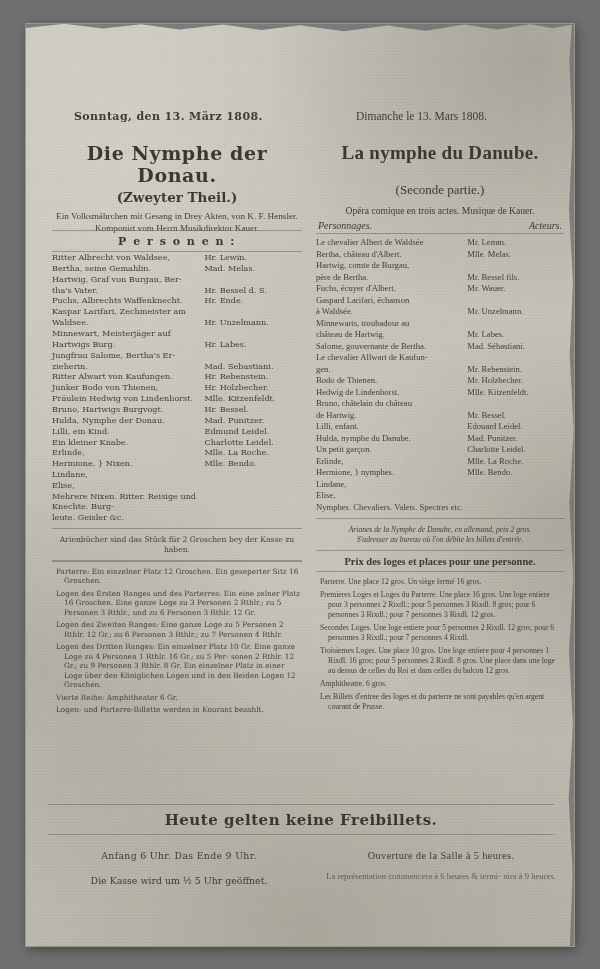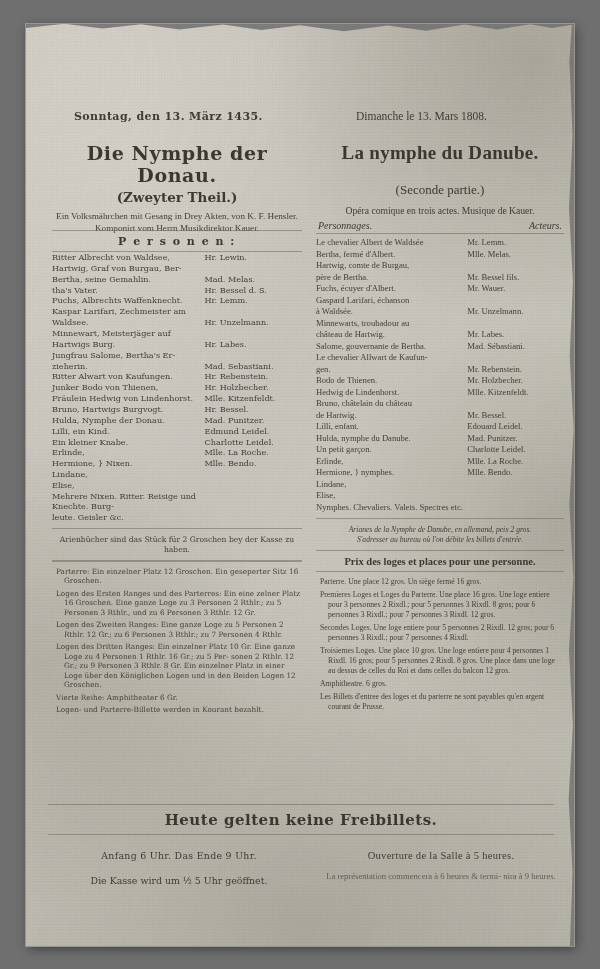--- a/index.html
+++ b/index.html
@@ -102,21 +102,21 @@
 </head>
 <body>
 
 <div class="page">
   <div class="torn-top"></div>
   <div class="torn-right"></div>
 
   <div class="content ink">
 
     <div class="datebar">
-      <div class="date-de">Sonntag, den 13. März 1435.</div>
+      <div class="date-de">Sonntag, den 13. März 1808.</div>
       <div class="date-fr">Dimanche le 13. Mars 1808.</div>
     </div>
 
     <div class="title-de">
       <div class="t1">Die Nymphe der Donau.</div>
       <div class="t2">(Zweyter Theil.)</div>
       <div class="t3">Ein Volksmährchen mit Gesang in Drey Akten, von K. F. Hensler. Komponirt vom Herrn Musikdirektor Kauer.</div>
     </div>
 
     <div class="title-fr">
@@ -129,34 +129,34 @@
       <div class="rule"></div>
       <div class="persons-head">P e r s o n e n :</div>
       <div class="rule"></div>
       <table class="cast">
         <tbody id="cast-de-body">
             <tr>
               <td class="role">Ritter Albrecht von Waldsee,</td>
               <td class="actor">Hr. Lewin.</td>
             </tr>
             <tr>
-              <td class="role">Hartwig, Graf von Burgau, Ber-</td>
-              <td class="actor"></td>
-            </tr>
-            <tr>
               <td class="role">Bertha, seine Gemahlin.</td>
               <td class="actor">Mad. Melas.</td>
             </tr>
             <tr>
+              <td class="role">Hartwig, Graf von Burgau, Ber-</td>
+              <td class="actor"></td>
+            </tr>
+            <tr>
               <td class="role">tha's Vater.</td>
               <td class="actor">Hr. Bessel d. S.</td>
             </tr>
             <tr>
               <td class="role">Fuchs, Albrechts Waffenknecht.</td>
-              <td class="actor">Hr. Lemm.</td>
+              <td class="actor">Hr. Ende.</td>
             </tr>
             <tr>
               <td class="role">Kaspar Larifari, Zechmeister am</td>
               <td class="actor"></td>
             </tr>
             <tr>
               <td class="role">Waldsee.</td>
               <td class="actor">Hr. Unzelmann.</td>
             </tr>
             <tr>
@@ -249,21 +249,21 @@
         <span>Acteurs.</span>
       </div>
       <div class="rule"></div>
       <table class="cast" style="margin-top:3px">
         <tbody id="cast-fr-body">
             <tr>
               <td class="role">Le chevalier Albert de Waldsée</td>
               <td class="actor">Mr. Lemm.</td>
             </tr>
             <tr>
-              <td class="role">Bertha, fermé d'Albert.</td>
+              <td class="role">Bertha, château d'Albert.</td>
               <td class="actor">Mlle. Melas.</td>
             </tr>
             <tr>
               <td class="role">Hartwig, comte de Burgau,</td>
               <td class="actor"></td>
             </tr>
             <tr>
               <td class="role">père de Bertha.</td>
               <td class="actor">Mr. Bessel fils.</td>
             </tr>

